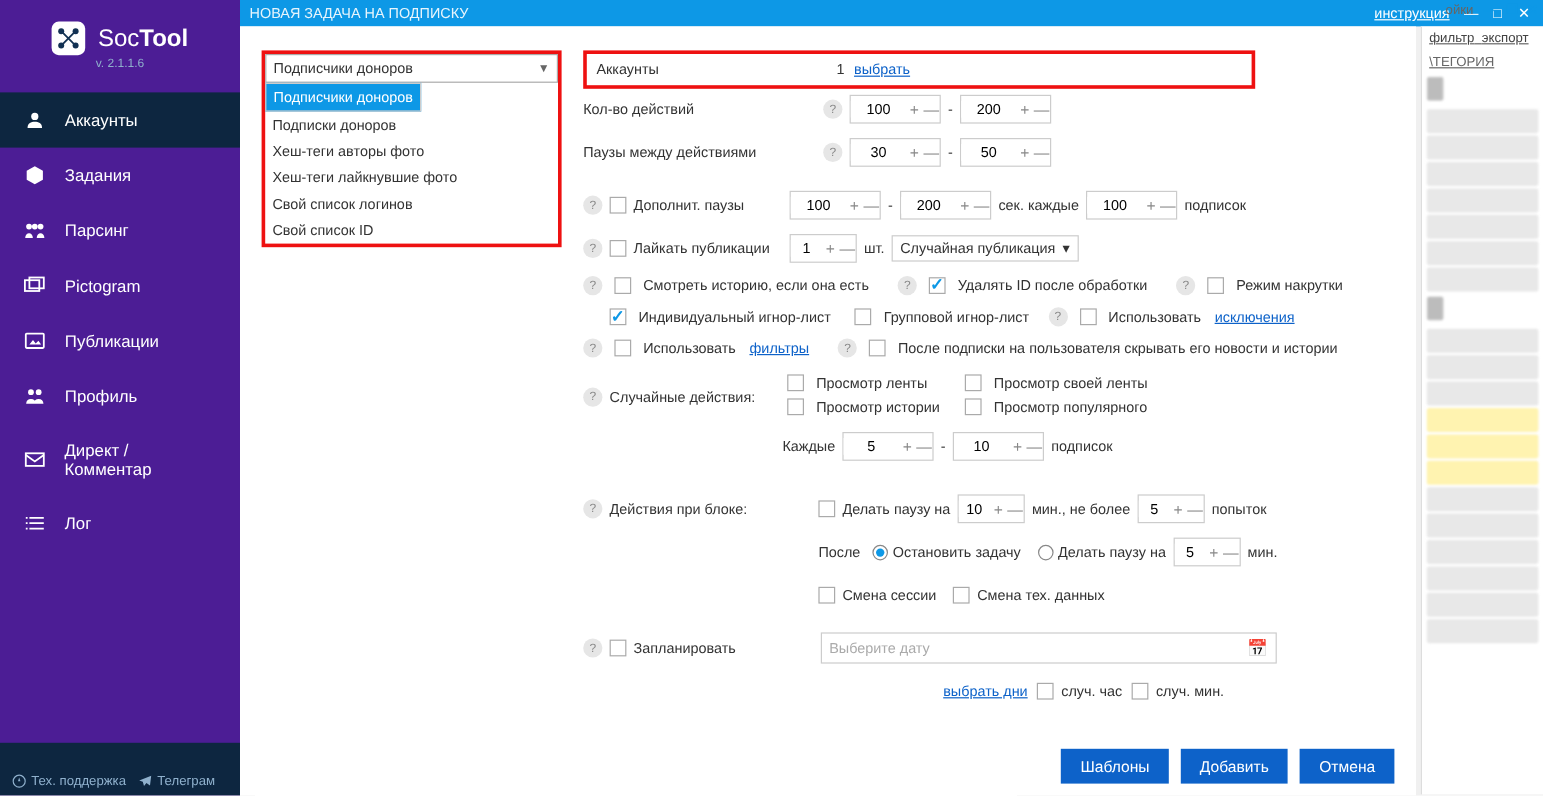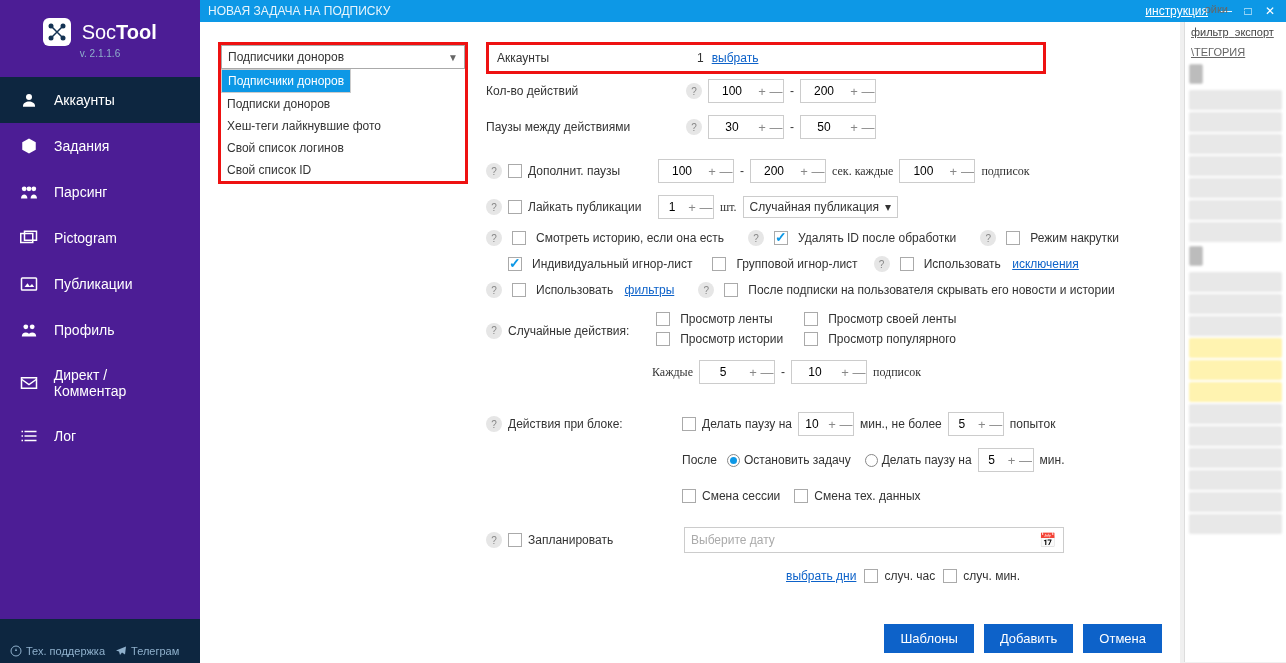--- a/index.html
+++ b/index.html
@@ -58,21 +58,21 @@
 .row { display: flex; align-items: center; margin-bottom: 10px; min-height: 26px; }
 .lbl { width: 200px; }
 .help { width: 16px; height: 16px; border-radius: 8px; background: #e6e6e6; color: #888; font-size: 10px; display: inline-flex; align-items: center; justify-content: center; margin-right: 6px; cursor: pointer; flex-shrink: 0; }
 .spin { display: inline-flex; align-items: center; border: 1px solid #ccc; height: 24px; }
 .spin input { width: 46px; border: none; text-align: center; font-size: 12px; outline: none; }
 .spin .pm { width: 14px; text-align: center; color: #888; font-size: 13px; cursor: pointer; user-select: none; }
 .dash { margin: 0 6px; }
 .chk { width: 14px; height: 14px; border: 1px solid #aaa; display: inline-block; margin-right: 6px; vertical-align: middle; position: relative; cursor: pointer; flex-shrink:0; }
 .chk.on::after { content: "✓"; position: absolute; left: 0; top: -3px; color: #0d98e6; font-size: 14px; font-weight: bold; }
 .lnk { color: #0d62c9; text-decoration: underline; cursor: pointer; }
-.txt { margin: 0 6px; font-family: Liberation Serif, serif; }
+.txt { margin: 0 6px; }
 .sel { border: 1px solid #ccc; padding: 3px 6px; font-size: 12px; background: #fff; display: inline-flex; align-items: center; gap: 6px; cursor: pointer; }
 .radio { width: 13px; height: 13px; border: 1px solid #888; border-radius: 50%; display: inline-block; margin-right: 4px; position: relative; vertical-align: middle; }
 .radio.on::after { content: ""; position: absolute; left: 2px; top: 2px; width: 7px; height: 7px; background: #0d98e6; border-radius: 50%; }
 .date-in { border: 1px solid #ccc; width: 380px; padding: 4px 6px; color: #aaa; font-size: 12px; display: flex; justify-content: space-between; align-items: center; }
 .cal-ic { font-size: 14px; color: #666; }
 .secrow { display: flex; align-items: center; flex-wrap: wrap; gap: 4px; margin-bottom: 10px; }
 .flexgap { display:inline-flex; align-items:center; gap:4px; }
 
 
 .btnbar { position: absolute; right: 124px; bottom: 10px; display: flex; gap: 10px; padding-left: 42px; }
@@ -215,20 +215,21 @@
 <div class="main">
 
   <div class="dd-wrap">
     <div class="dd-head">
       <span>Подписчики доноров</span>
       <span class="caret">▼</span>
     </div>
     <div class="dd-list">
       <div class="opt sel">Подписчики доноров</div>
       <div class="opt">Подписки доноров</div>
+      <div class="opt">Хеш-теги авторы фото</div>
       <div class="opt">Хеш-теги лайкнувшие фото</div>
       <div class="opt">Свой список логинов</div>
       <div class="opt">Свой список ID</div>
     </div>
   </div>
 
   <div class="acc-box">
     <span class="al">Аккаунты</span>
     <span>1</span>
     <span class="ac">выбрать</span>

